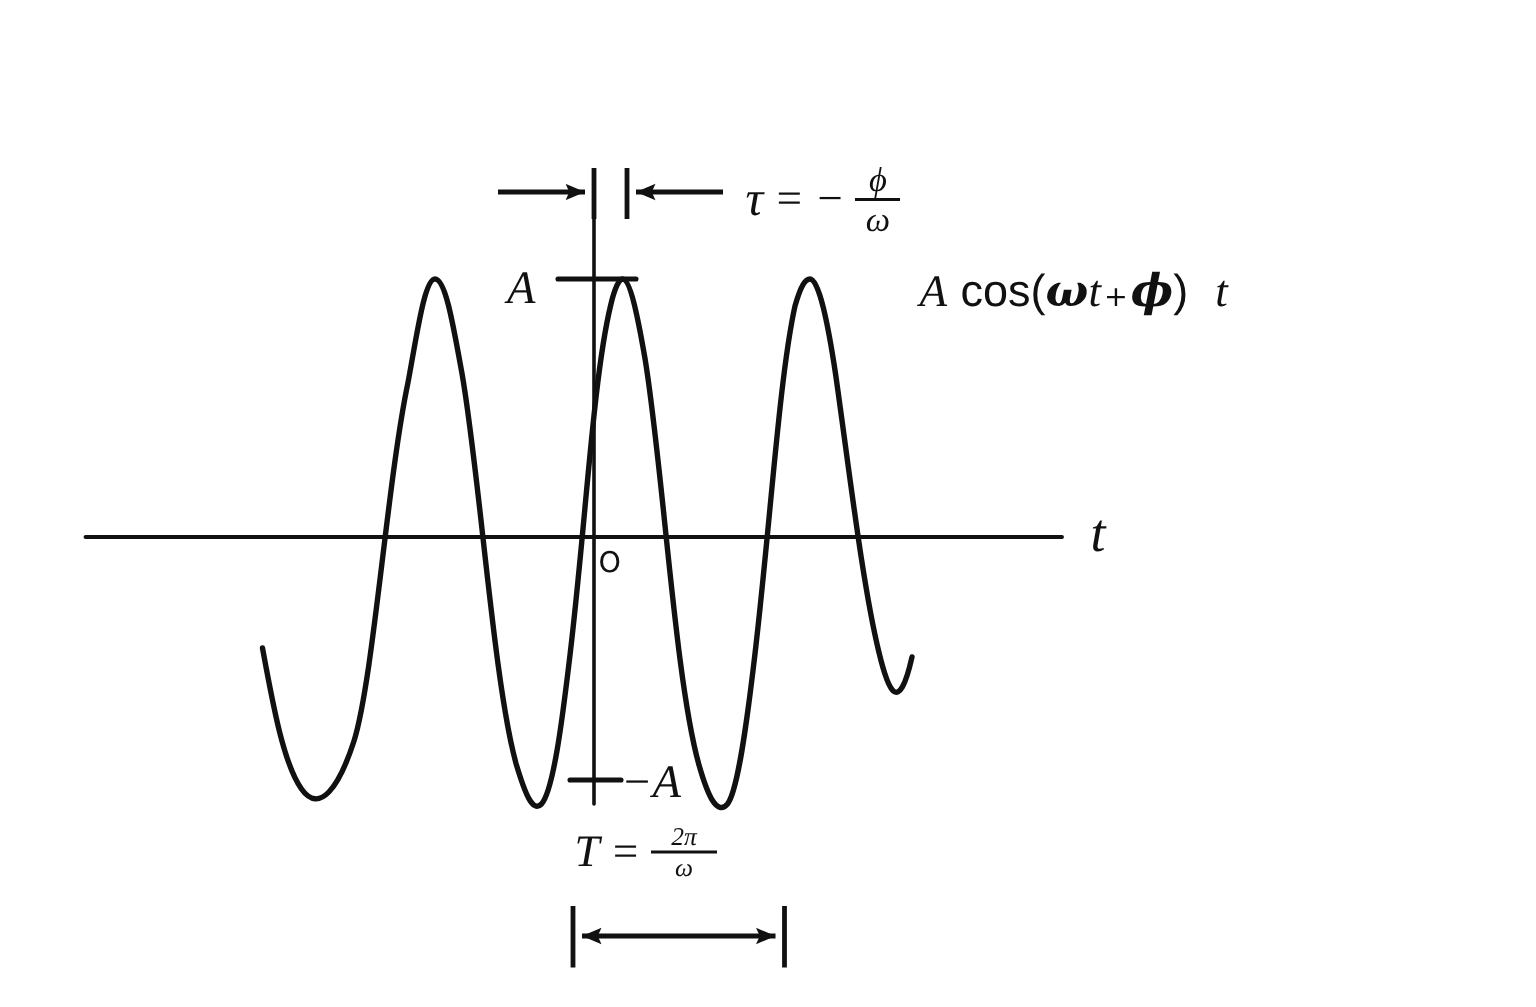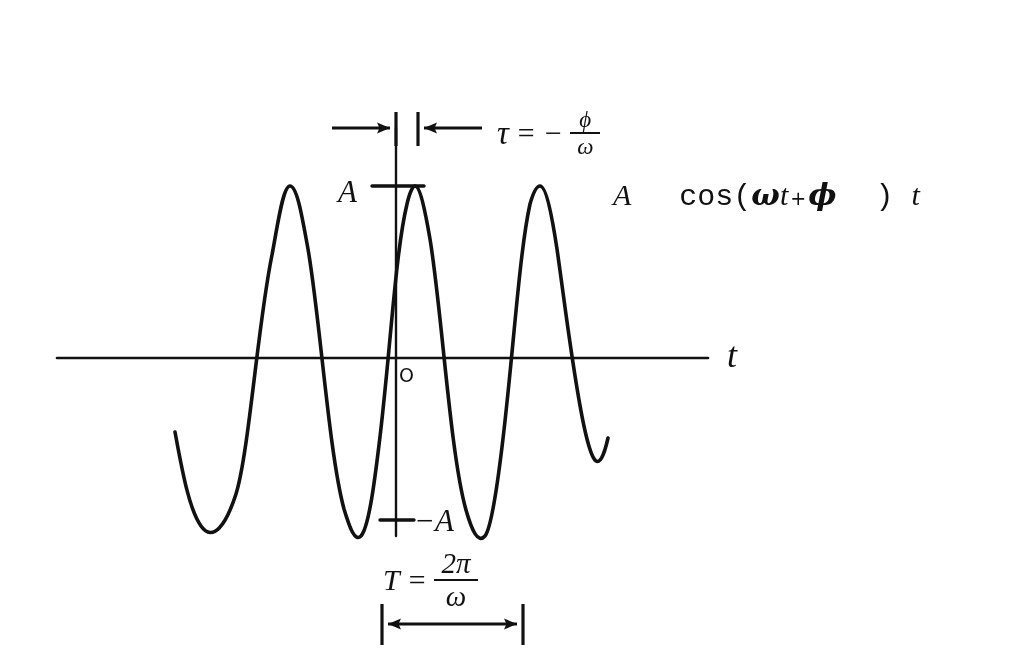--- a/index.html
+++ b/index.html
@@ -27,23 +27,22 @@
     position: absolute;
     white-space: nowrap;
     color: #111111;
     line-height: 1;
   }
   .serif-it {
     font-family: "Liberation Serif", serif;
     font-style: italic;
   }
   .sans-up {
-    font-family: Liberation Mono, monospace;
+    font-family: Liberation Sans, sans-serif;
     font-style: normal;
-    margin-left: 39px;
   }
   
   #label-amplitude-pos {
     left: 338px;
     top: 176px;
     font-size: 31px;
   }
   #label-amplitude-neg {
     left: 414px;
     top: 505px;
@@ -93,21 +92,21 @@
   #eq-period {
     left: 383px;
     top: 548px;
     font-size: 30px;
     display: flex;
     align-items: center;
     gap: 7px;
   }
   #eq-period .frac .num,
   #eq-period .frac .den {
-    font-size: 29px;
+    font-size: 17px;
   }
   #eq-period .frac .bar { min-width: 44px; }
   
   #legend-caption {
     left: 613px;
     top: 180px;
     font-size: 30px;
     display: flex;
     align-items: baseline;
     gap: 0px;

